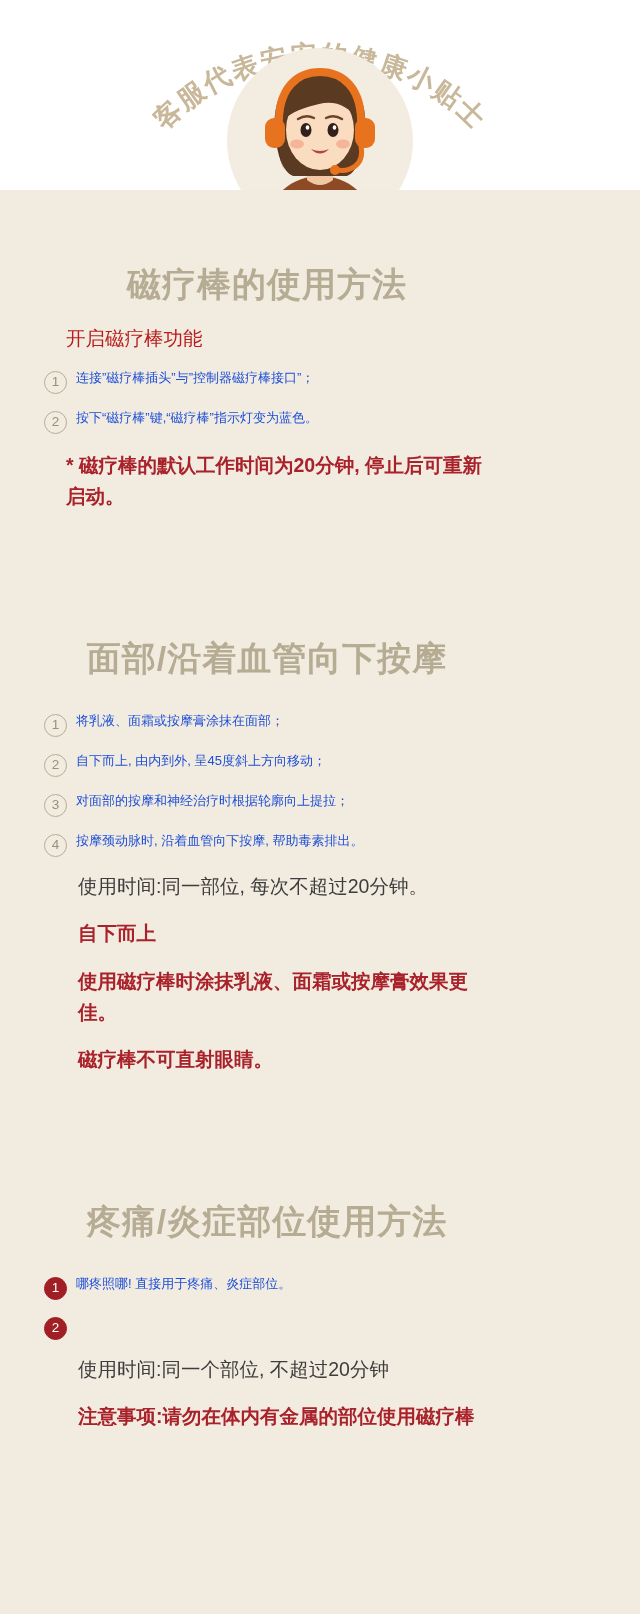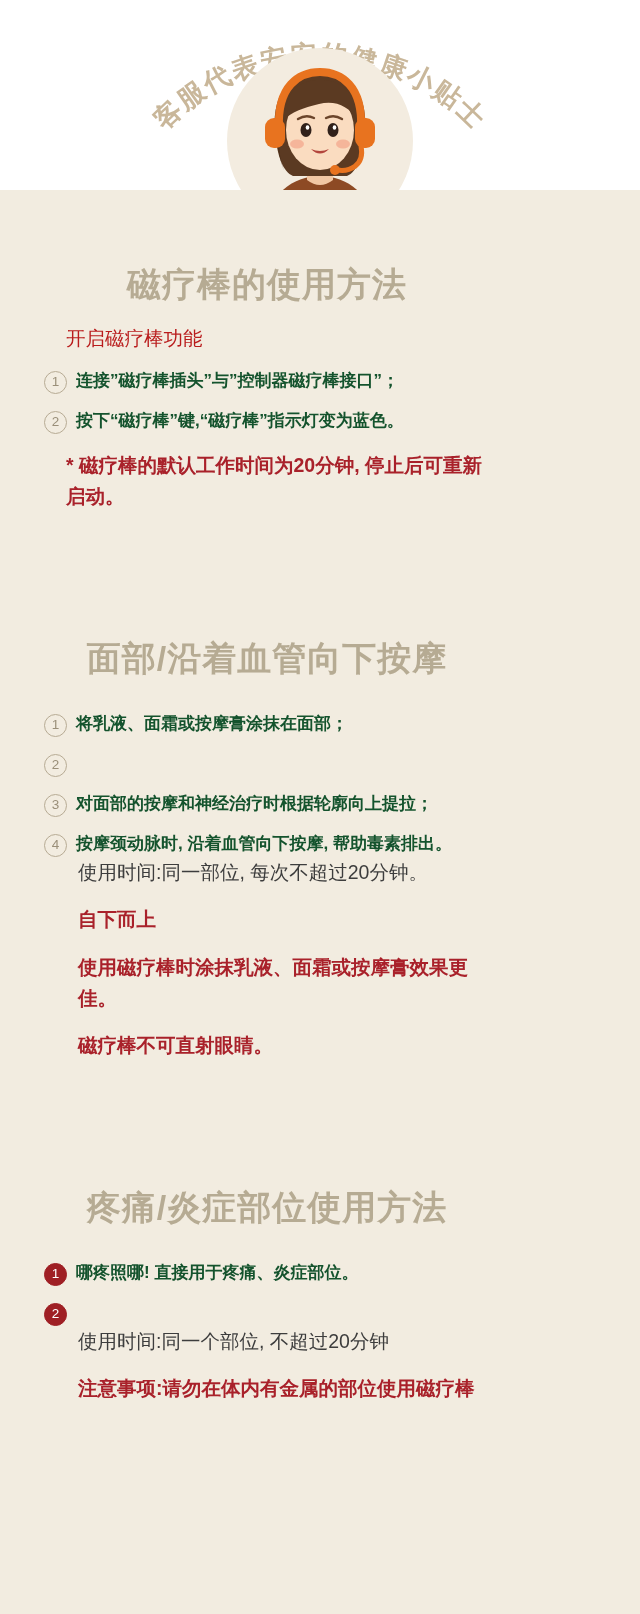--- a/index.html
+++ b/index.html
@@ -107,39 +107,39 @@
     margin-right: 9px;
     margin-top: 3px;
     font-family: "Liberation Sans", sans-serif;
   }
   .num.red {
     border-color: #9f1f24;
     background: #9f1f24;
     color: #ffffff;
   }
   .item-text {
-    color: #14532d;
-    font-size: 17px;
+    color: #1d4ed8;
+    font-size: 13px;
     line-height: 1.5;
-    font-weight: bold;
   }
 
   .note-red {
     color: #a9212a;
     font-size: 19.5px;
     line-height: 1.6;
     font-weight: bold;
     margin-top: 16px;
     padding-left: 22px;
   }
 
   .plain {
     color: #3d3d3d;
     font-size: 19.5px;
     line-height: 1.6;
+    margin-top: 14px;
     padding-left: 34px;
   }
 
   .gap-sm { height: 18px; }
   .gap-md { height: 52px; }
   .gap-lg { height: 74px; }
 </style>
 </head>
 <body>
 
@@ -222,20 +222,21 @@
   <div class="section">
     <div class="sec-title">面部/沿着血管向下按摩</div>
     <div class="gap-sm"></div>
 
     <div class="item">
       <div class="num">1</div>
       <div class="item-text">将乳液、面霜或按摩膏涂抹在面部；</div>
     </div>
     <div class="item">
       <div class="num">2</div>
+      <div class="item-text">自下而上, 由内到外, 呈45度斜上方向移动；</div>
     </div>
     <div class="item">
       <div class="num">3</div>
       <div class="item-text">对面部的按摩和神经治疗时根据轮廓向上提拉；</div>
     </div>
     <div class="item">
       <div class="num">4</div>
       <div class="item-text">按摩颈动脉时, 沿着血管向下按摩, 帮助毒素排出。</div>
     </div>
 

